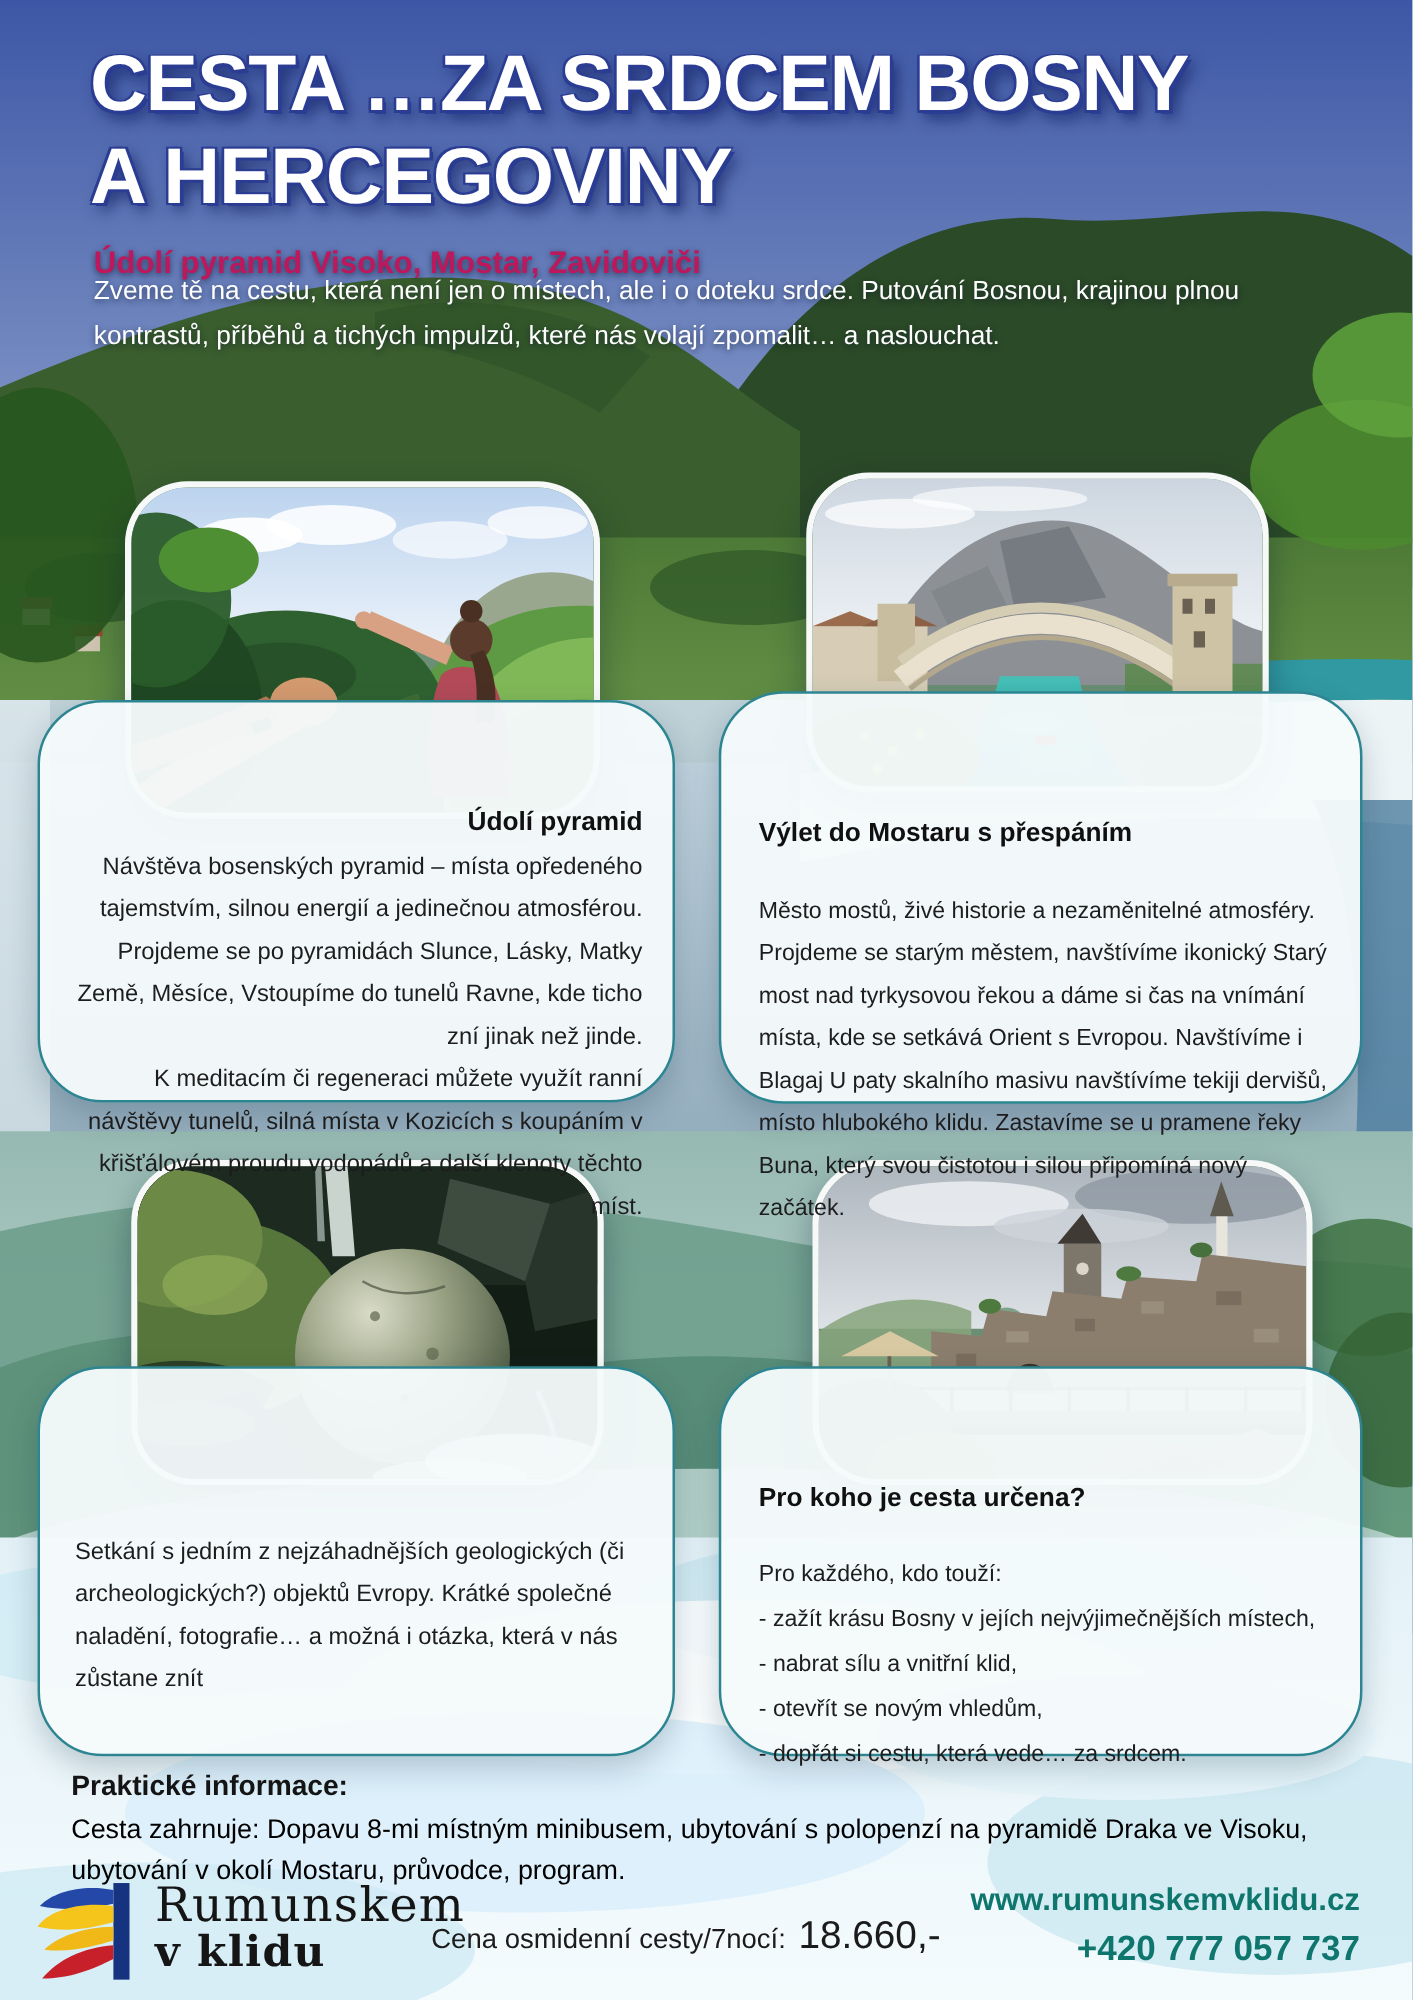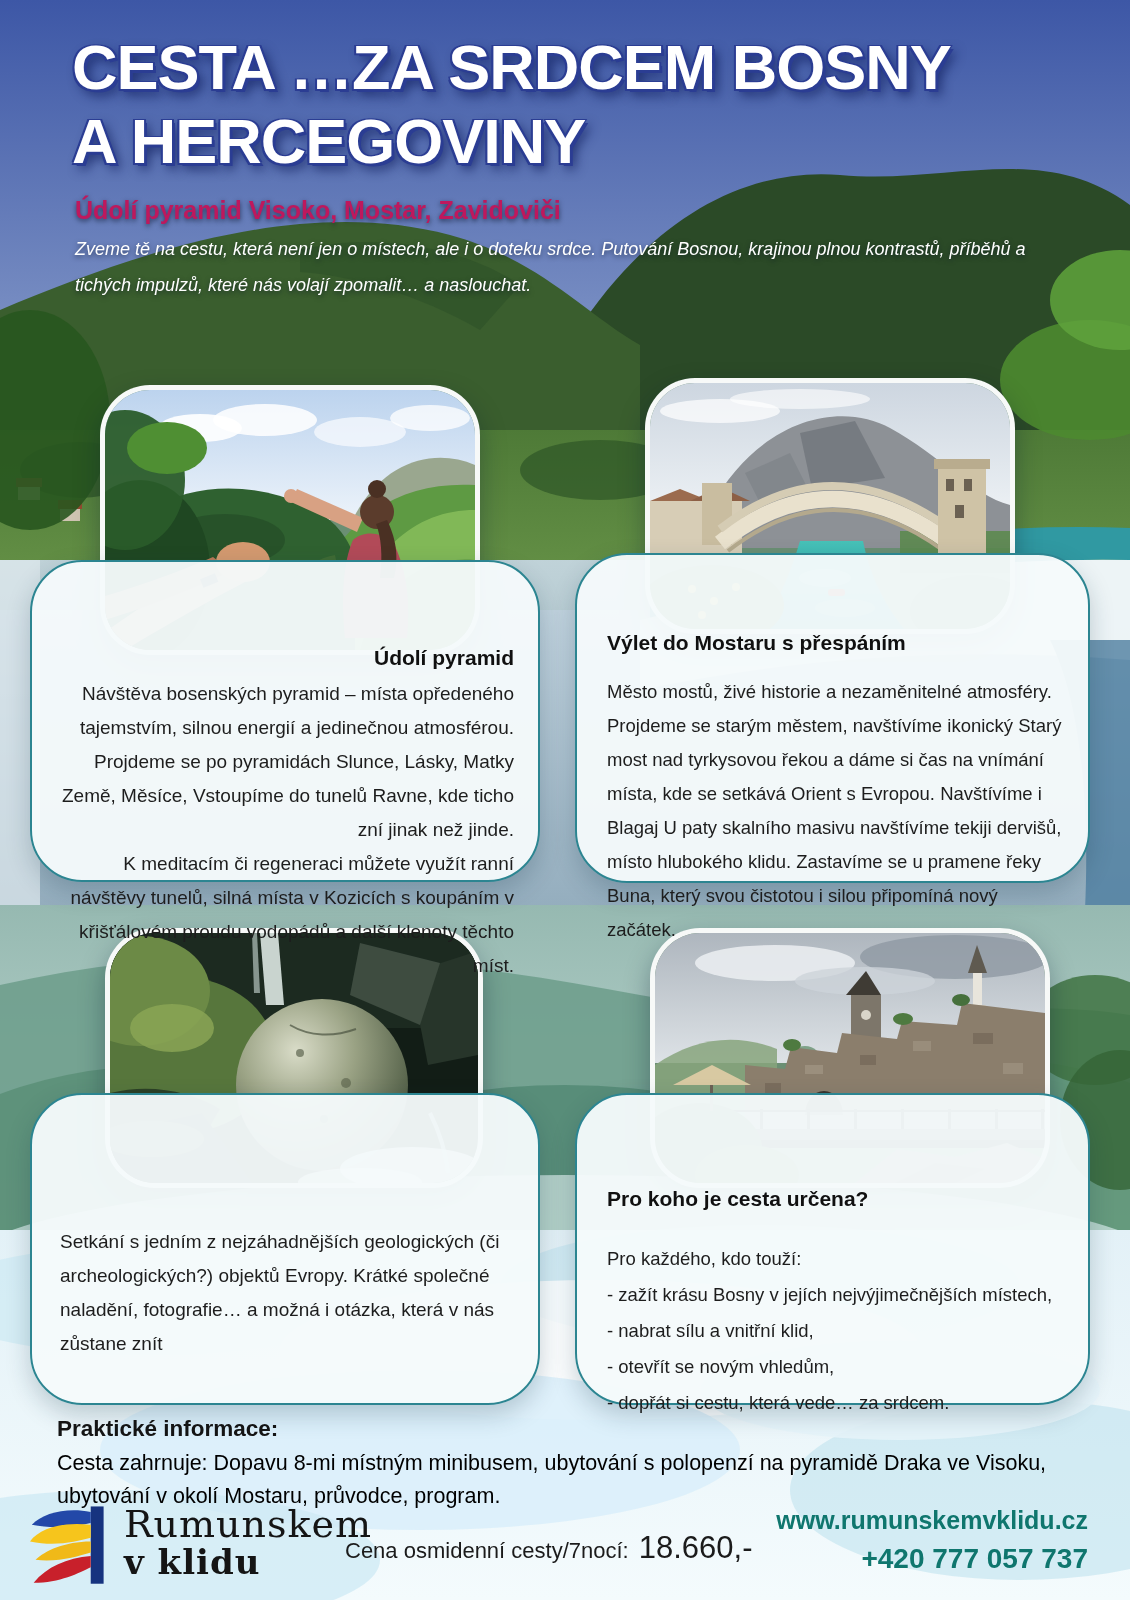--- a/index.html
+++ b/index.html
@@ -18,24 +18,23 @@
       -2px -1px 0 #2b3d93, 2px -1px 0 #2b3d93, -2px 2px 0 #2b3d93,
       3px 3px 0 #2b3d93, 5px 6px 12px rgba(14,28,90,.8);
   }
   .title span { display:block; }
   .subtitle {
     position:absolute; left:75px; top:196px; margin:0;
     font-size:25px; font-weight:bold; color:#be185d;
     text-shadow:0 2px 5px rgba(8,18,40,.65);
   }
   .intro {
-    position:absolute; left:75px; top:231px; width:1000px; margin:0;
-    font-size:18px; line-height:36px; color:#fff;
+    position:absolute; left:75px; top:215px; width:1000px; margin:0;
+    font-size:21px; line-height:36px; color:#fff;
     text-shadow:0 2px 5px rgba(8,18,40,.6);
-    font-style:italic;
   }
 
   
   .photo {
     position:absolute; border:5px solid rgba(255,255,255,.95);
     border-radius:50px; overflow:hidden;
     box-shadow:0 12px 26px rgba(10,30,50,.35);
     background:#6b8f74;
   }
   .photo svg { display:block; width:100%; height:100%; }
@@ -45,30 +44,30 @@
   #photo4 { left:650px; top:928px; width:390px; height:250px; }
 
   
   .card {
     position:absolute; box-sizing:border-box;
     background:rgba(245,250,251,.96);
     border:2px solid #2c8591; border-radius:52px;
     box-shadow:0 10px 24px rgba(20,50,70,.22);
   }
   #card1 { left:30px;  top:560px;  width:510px; height:322px; padding:84px 24px 0 28px;text-align:right; }
-  #card2 { left:575px; top:553px;  width:515px; height:330px; padding:76px 22px 0 30px; }
+  #card2 { left:575px; top:553px;  width:515px; height:330px; padding:100px 22px 0 30px; }
   #card3 { left:30px;  top:1093px; width:510px; height:312px; padding:92px 24px 0 28px; }
   #card4 { left:575px; top:1093px; width:515px; height:312px; padding:92px 18px 0 30px; }
   .card h2 { margin:0; font-size:21px; font-weight:bold; color:#101010; }
   .card .body {
     margin:0; font-size:19px; line-height:34px; color:#1d1d1d;
     white-space:pre-line;
   }
   #card1 .body { margin-top:7px; }
-  #card2 .body { margin-top:20px; font-size:18.5px; }
+  #card2 .body { margin-top:32px; font-size:18.5px; }
   #card3 .body { margin-top:38px; }
   #card4 .body { margin-top:30px; font-size:18.5px; line-height:36px; }
 
   
   .practical-heading {
     position:absolute; left:57px; top:1416px; margin:0;
     font-size:22.5px; font-weight:bold; color:#141414;
   }
   .practical-body {
     position:absolute; left:57px; top:1447px; width:1010px; margin:0;

